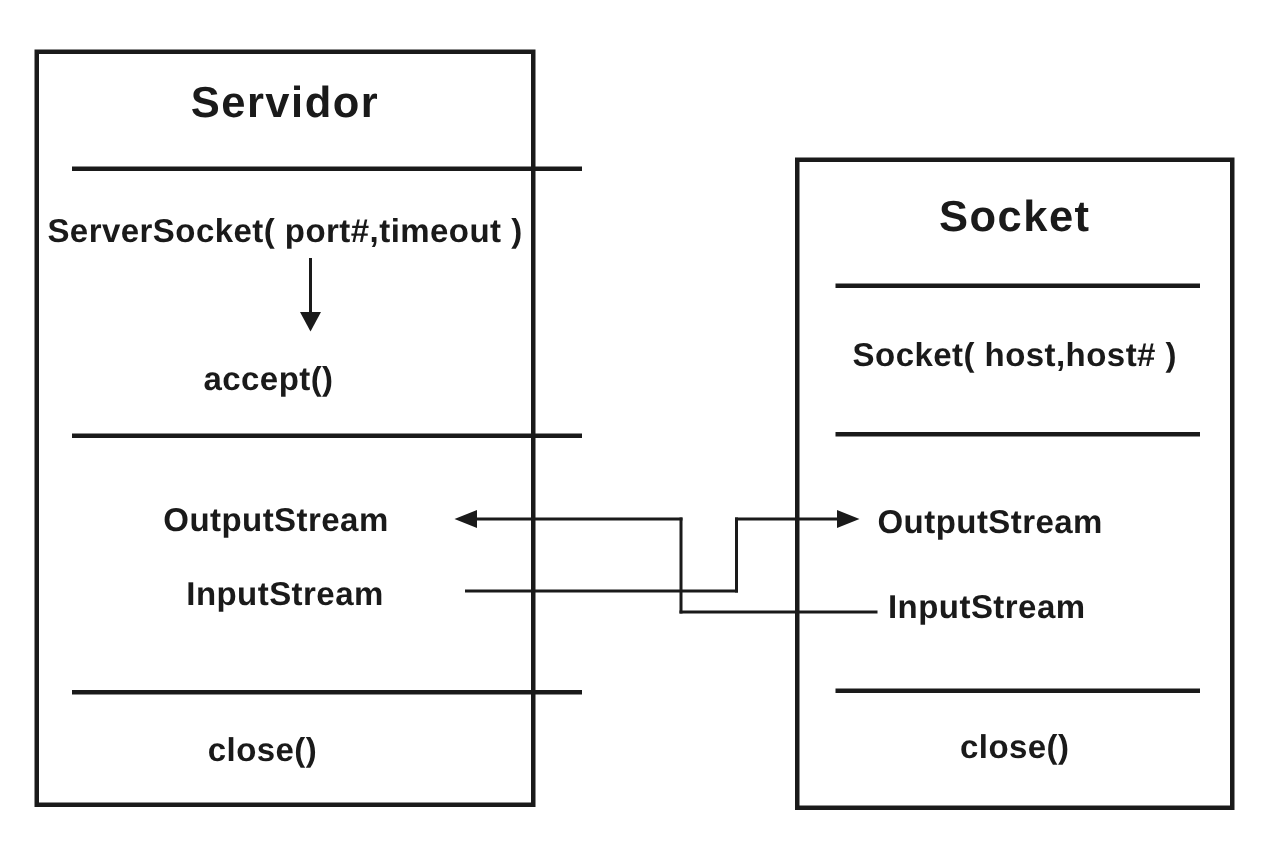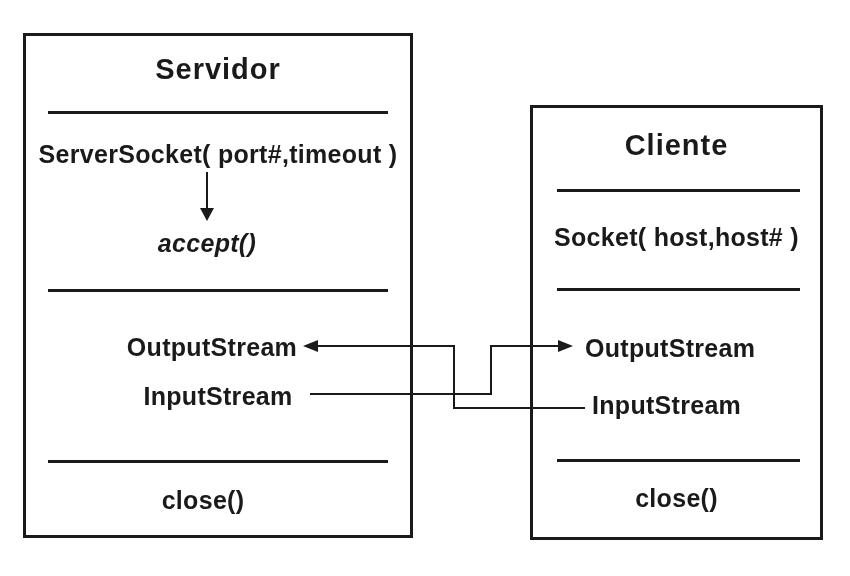--- a/index.html
+++ b/index.html
@@ -14,41 +14,41 @@
     color: #1a1a1a;
     overflow: hidden;
   }
 
   .box {
     position: absolute;
     border: 3px solid #1a1a1a;
     background: #ffffff;
     box-sizing: border-box;
   }
-  #server-box { left: 23px;  top: 33px;  width: 390px; height: 505px; }
+  #server-box { left: 23px;  top: 33px;  width: 334px; height: 505px; }
   #client-box { left: 530px; top: 105px; width: 293px; height: 435px; }
 
   .divider {
     position: absolute;
     height: 3px;
     background: #1a1a1a;
   }
   #server-box .divider { left: 22px; width: 340px; }
   #client-box .divider { left: 24px; width: 243px; }
 
   .label {
     position: absolute;
     left: 0; right: 0;
     text-align: center;
     font-weight: bold;
     white-space: nowrap;
     color: #1a1a1a;
   }
   .title { font-size: 29px; line-height: 36px; letter-spacing: 1px; }
-  .body-label { font-size: 25px; line-height: 24px; letter-spacing: 0.3px; }
+  .body-label { font-size: 22px; line-height: 24px; letter-spacing: 0.3px; }
   .left-anchored { right: auto; text-align: left; }
 
   
   .conn { position: absolute; background: #1a1a1a; }
 
   
   .arrow-left-head {
     position: absolute;
     width: 0; height: 0;
     border-top: 6px solid transparent;
@@ -78,35 +78,35 @@
   <div class="box" id="server-box">
     <div class="label title" style="top:15px;">Servidor</div>
 
     <div class="divider" style="top:75px;"></div>
 
     <div class="label body-label" style="top:106px;">ServerSocket( port#,timeout )</div>
 
     <div class="conn" style="left:180px; top:136px; width:2px; height:40px;"></div>
     <div class="arrow-down-head" style="left:174px; top:172px;"></div>
 
-    <div class="label body-label" style="top:195px; transform:translateX(-11px);font-style:italic;">accept()</div>
+    <div class="label body-label" style="top:205px; transform:translateX(-11px);">accept()</div>
 
     <div class="divider" style="top:253px;"></div>
 
     <div class="label body-label" style="top:299px; transform:translateX(-6px);">OutputStream</div>
 
     <div class="label body-label" style="top:348px;">InputStream</div>
 
     <div class="divider" style="top:424px;"></div>
 
     <div class="label body-label" style="top:452px; transform:translateX(-15px);">close()</div>
   </div>
 
   <div class="box" id="client-box">
-    <div class="label title" style="top:19px;">Cliente</div>
+    <div class="label title" style="top:19px;">Socket</div>
 
     <div class="divider" style="top:81px;"></div>
 
     <div class="label body-label" style="top:117px;">Socket( host,host# )</div>
 
     <div class="divider" style="top:180px;"></div>
 
     <div class="label body-label left-anchored" style="top:228px; left:52px;">OutputStream</div>
 
     <div class="label body-label left-anchored" style="top:285px; left:59px;">InputStream</div>

